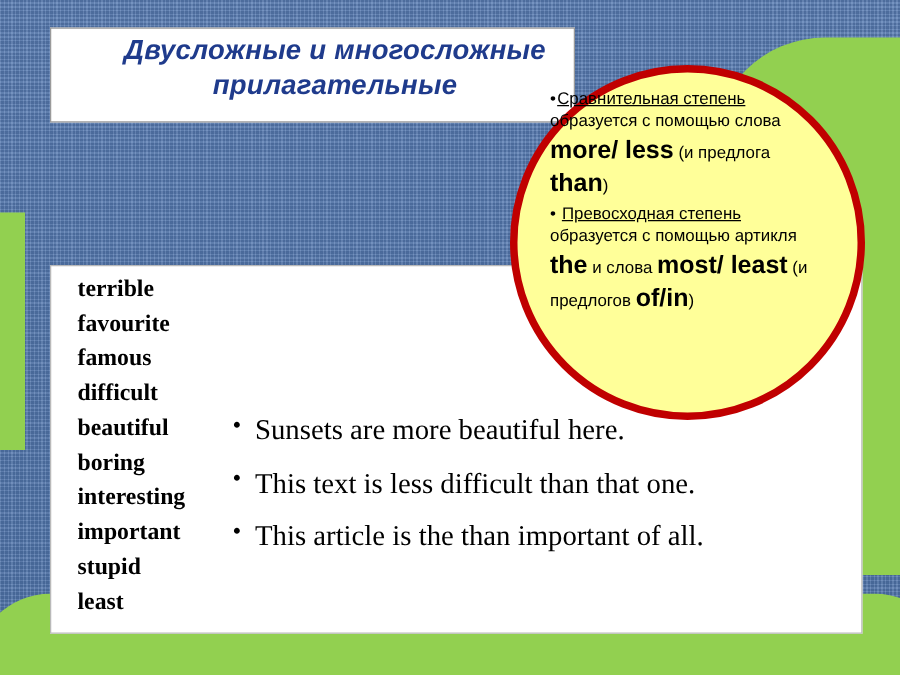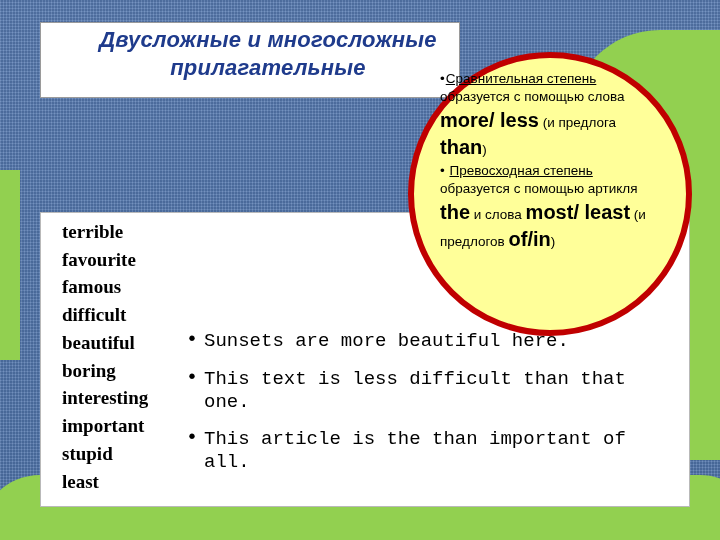--- a/index.html
+++ b/index.html
@@ -103,22 +103,22 @@
     color: #000;
     z-index: 4;
   }
   .word-list div { white-space: nowrap; }
 
   .sentences {
     position: absolute;
     left: 186px;
     top: 330px;
     width: 490px;
-    font-family: Liberation Mono, monospace;
-    font-size: 19px;
+    font-family: Liberation Serif, serif;
+    font-size: 23px;
     color: #000;
     z-index: 4;
   }
   .sentence {
     position: relative;
     padding-left: 18px;
     margin-bottom: 15px;
     line-height: 1.2;
   }
   .sentence:before {

